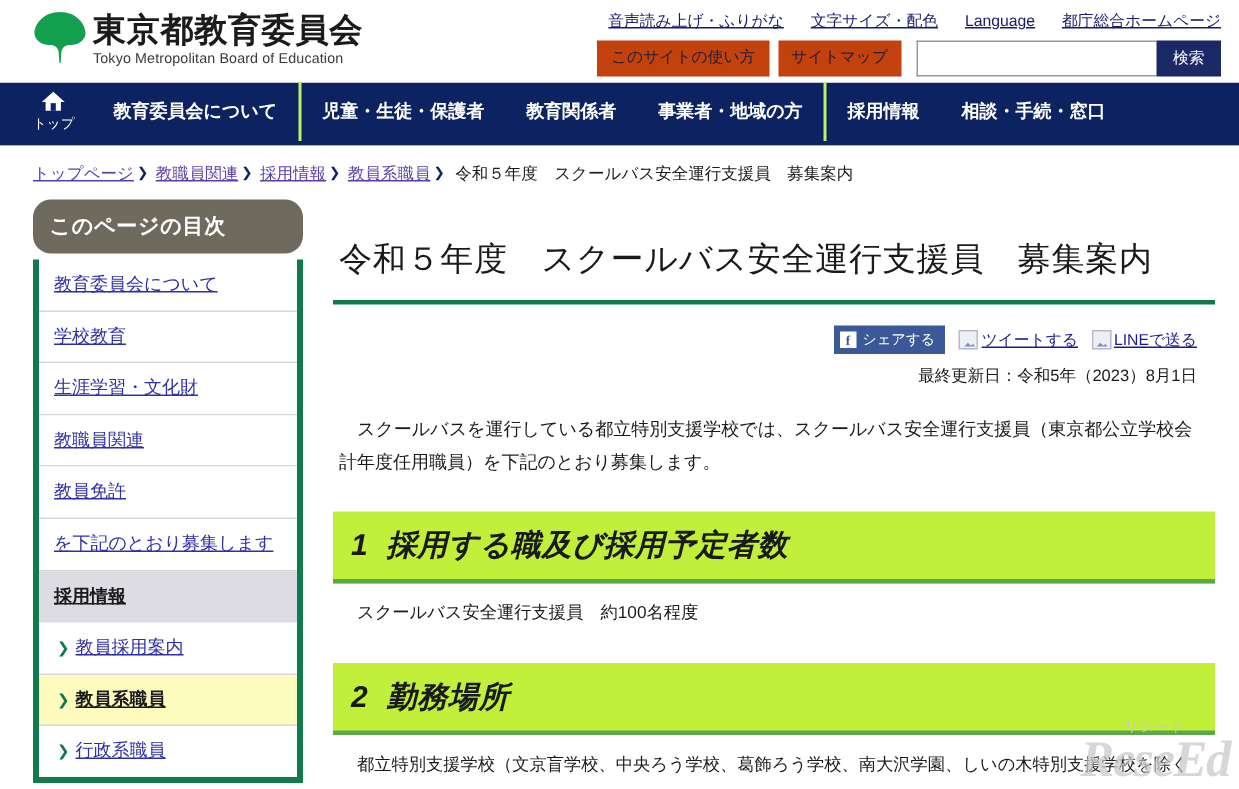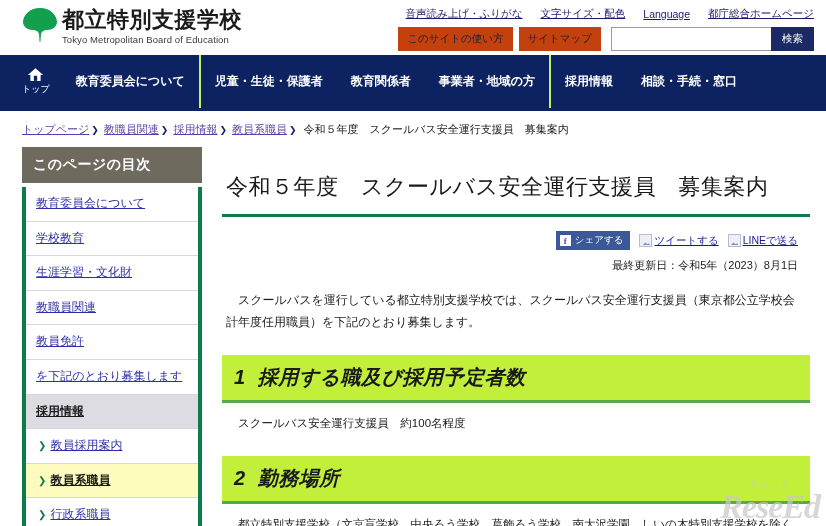--- a/index.html
+++ b/index.html
@@ -100,21 +100,21 @@
     border: none;
     font-size: 10.5px;
     padding: 5px 11px;
     cursor: pointer;
     white-space: nowrap;
     font-family: inherit;
   }
 
   
   .gnav {
-    height: 56px;
+    height: 42px;
     background: #0d2361;
     display: flex;
     align-items: stretch;
     border-bottom: 3px solid #0d2361;
   }
   .gnav-item {
     display: flex;
     align-items: center;
     justify-content: center;
     color: #ffffff;
@@ -170,20 +170,21 @@
     width: 180px;
     flex: 0 0 180px;
   }
   .toc-head {
     background: #6e6a5e;
     color: #ffffff;
     font-size: 14px;
     font-weight: 700;
     padding: 9px 11px;
     letter-spacing: 0.5px;
+    border-radius: 12px;
   }
   .toc-box {
     border: 4px solid #0f7a4a;
     border-top: none;
     background: #ffffff;
     margin-top: 4px;
   }
   .toc-item {
     border-bottom: 1px solid #d7d7d7;
     padding: 9px 10px;
@@ -350,21 +351,21 @@
 
   <div class="header">
 
     <div class="logo-wrap">
       <span class="logo-mark">
         <svg viewBox="0 0 36 38" width="36" height="38" aria-hidden="true">
           <path d="M18 2 C7 2 1 10 1 16 C1 21 6 24 11 24 C14 24 16 25 17 28 L17.6 36 L18.4 36 L19 28 C20 25 22 24 25 24 C30 24 35 21 35 16 C35 10 29 2 18 2 Z" fill="#12a04f"></path>
         </svg>
       </span>
       <span class="logo-text">
-        <span class="logo-jp">都立特別支援学校</span>
+        <span class="logo-jp">東京都教育委員会</span>
         <span class="logo-en">Tokyo Metropolitan Board of Education</span>
       </span>
     </div>
 
     <div class="util-links">
       <a href="#">音声読み上げ・ふりがな</a>
       <a href="#">文字サイズ・配色</a>
       <a href="#">Language</a>
       <a href="#">都庁総合ホームページ</a>
     </div>

